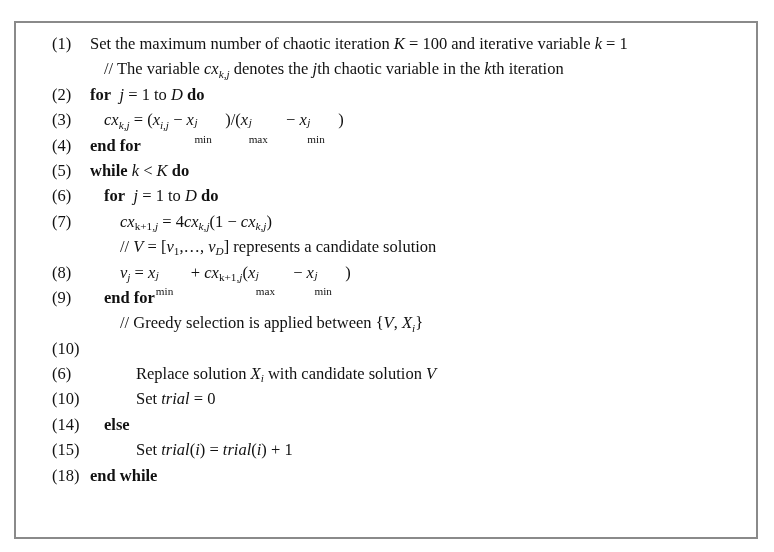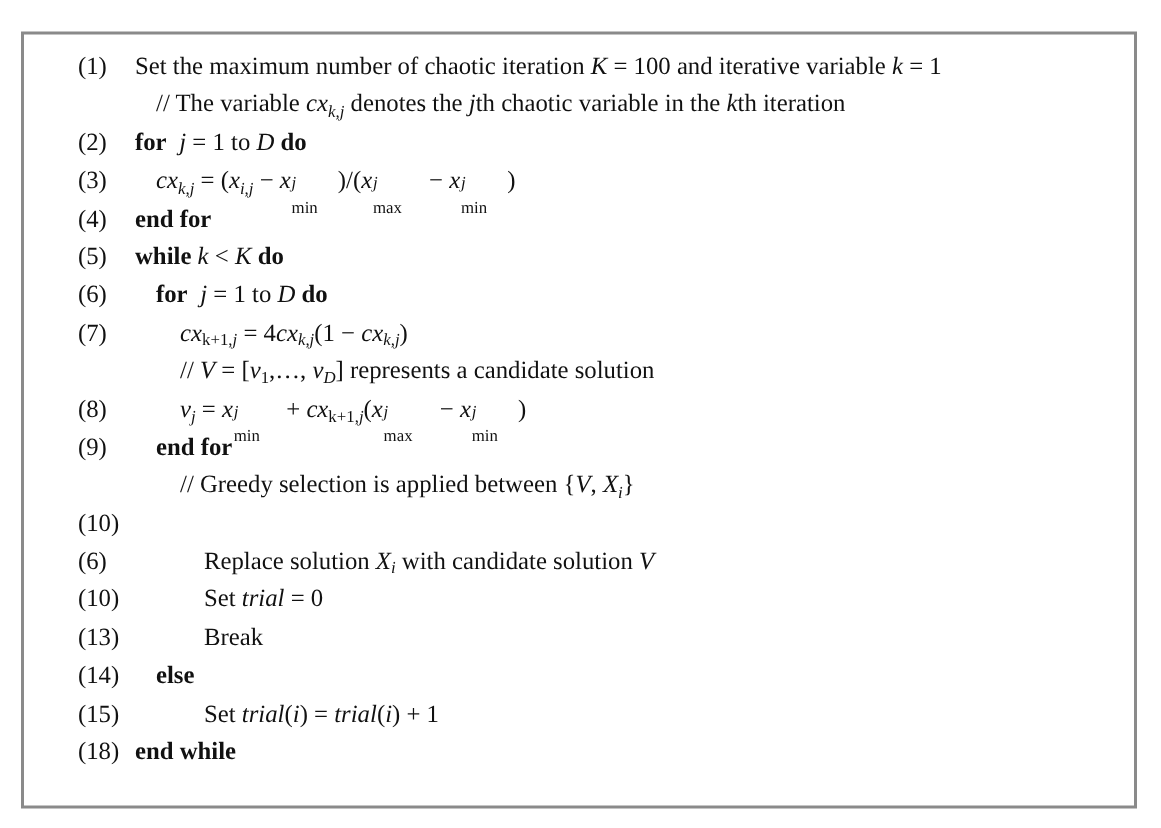--- a/index.html
+++ b/index.html
@@ -184,24 +184,20 @@
     <div class="line">
       <span class="num">(6)</span>
       <span class="code ind3">Replace solution <span class="var">X<span class="sub">i</span></span> with candidate solution <span class="var">V</span></span>
     </div>
 
     <div class="line">
       <span class="num">(10)</span>
       <span class="code ind3">Set <span class="var">trial</span> <span class="op">=</span> 0</span>
     </div>
 
-    <div class="line">
-      <span class="num">(13)</span>
-      <span class="code ind3">Break</span>
-    </div>
 
     <div class="line">
       <span class="num">(14)</span>
       <span class="code ind1"><span class="kw">else</span></span>
     </div>
 
     <div class="line">
       <span class="num">(15)</span>
       <span class="code ind3">Set <span class="var">trial</span>(<span class="var">i</span>) <span class="op">=</span> <span class="var">trial</span>(<span class="var">i</span>) <span class="op">+</span> 1</span>
     </div>

